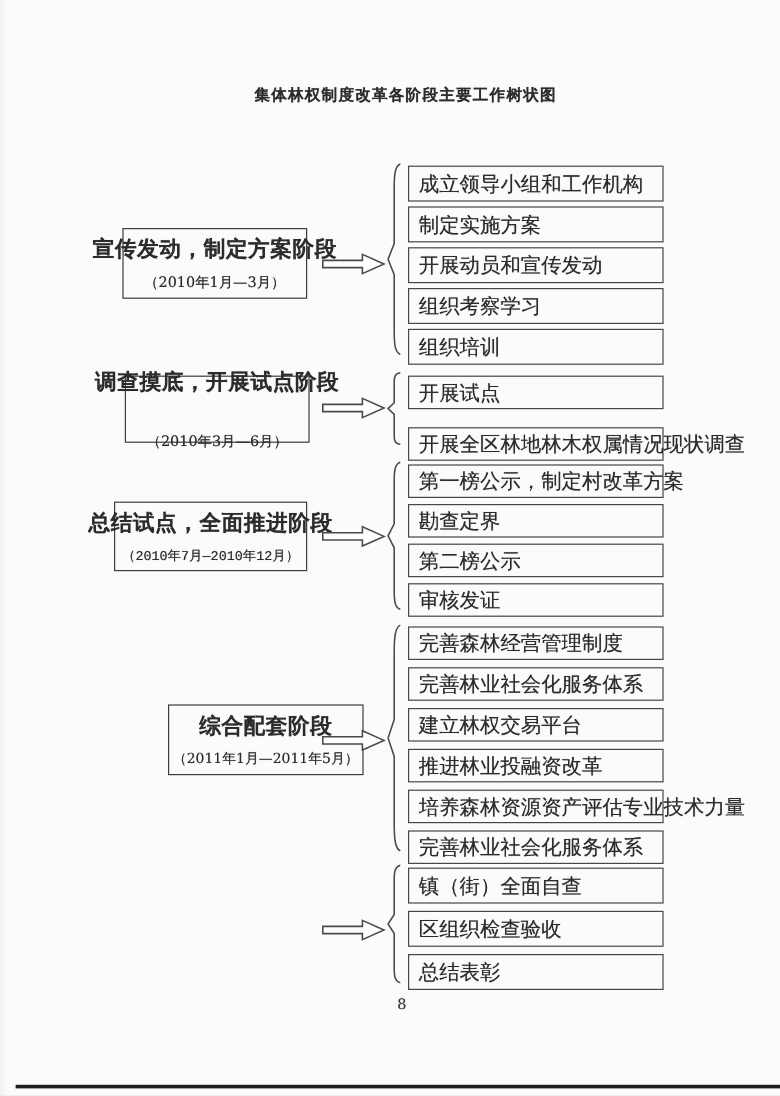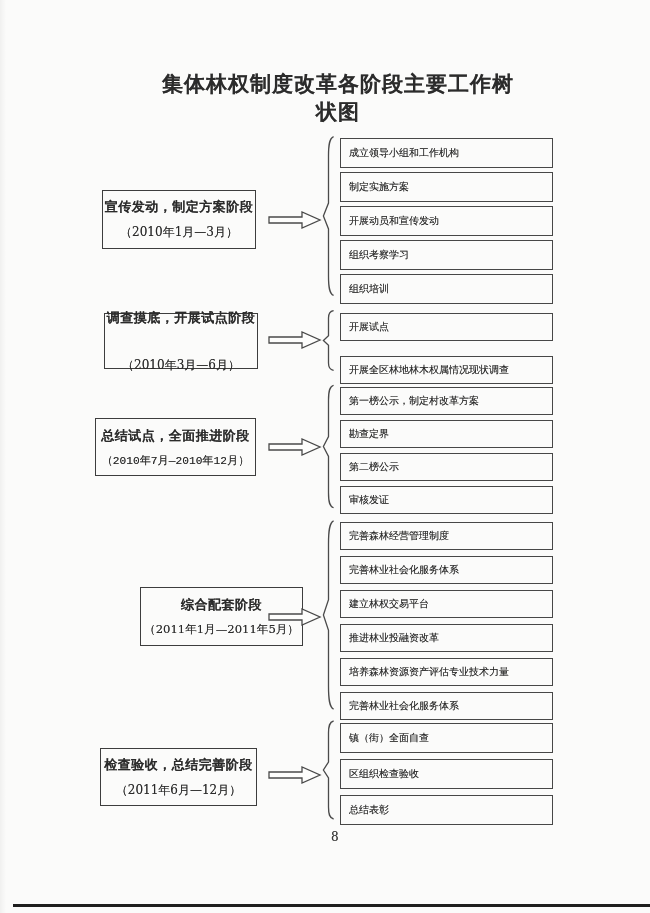--- a/index.html
+++ b/index.html
@@ -7,35 +7,35 @@
     position:relative;width:650px;height:913px;margin:0 auto;
     background:#fbfbfa;overflow:hidden;
     font-family:"DejaVu Serif","Liberation Serif",serif;
     color:#2b2b2b;
     text-shadow:0 0 .6px rgba(30,30,30,.55);
   }
   .edge-smudge{position:absolute;left:0;top:0;width:6px;height:913px;
     background:linear-gradient(to right,rgba(0,0,0,.045),rgba(0,0,0,0));}
   .title{
     position:absolute;left:160px;top:70px;width:356px;text-align:center;
-    font-size:21px;font-weight:600;letter-spacing:1px;
+    font-size:13px;font-weight:600;letter-spacing:1px;
   }
   .row{position:absolute;left:0;width:650px;}
   .stage{
     position:absolute;border:1.4px solid #3d3d3d;background:transparent;
     display:flex;flex-direction:column;align-items:center;justify-content:center;gap:8px;
   }
-  .stage-label{font-size:13px;font-weight:600;letter-spacing:.5px;white-space:nowrap;}
+  .stage-label{font-size:18px;font-weight:600;letter-spacing:.5px;white-space:nowrap;}
   .stage-date{font-size:12px;white-space:nowrap;}
   .arrow{position:absolute;left:268px;width:54px;height:20px;}
   .brace{position:absolute;left:320px;width:17px;top:-3px;}
   .tasks{position:absolute;left:340px;top:0;width:213px;display:flex;flex-direction:column;}
   .task{
     border:1.2px solid #474747;display:flex;align-items:center;
-    padding-left:8px;font-size:10px;letter-spacing:0;white-space:nowrap;
+    padding-left:8px;font-size:17px;letter-spacing:0;white-space:nowrap;
   }
   
   .r1{top:138px;height:156px;} .r1 .tasks{gap:4px;} .r1 .task{height:28px;}
   .r1 .stage{left:102px;top:52px;width:152px;height:57px;}
   .r1 .arrow{top:72px;} .r1 .brace{height:162px;}
   
   .r2{top:313px;height:55px;} .r2 .tasks{gap:15px;} .r2 .task{height:26px;}
   .r2 .stage{left:104px;top:0px;width:152px;height:54px;gap:30px;}
   .r2 .arrow{top:17px;} .r2 .brace{height:61px;}
   
@@ -171,24 +171,20 @@
       <div class="task">
           <span>培养森林资源资产评估专业技术力量</span>
         </div>
       <div class="task">
           <span>完善林业社会化服务体系</span>
         </div>
     </div>
   </div>
 
   <div class="row r5">
-    <div class="stage">
-      <div class="stage-label">检查验收，总结完善阶段</div>
-      <div class="stage-date">（2011年6月—12月）</div>
-    </div>
     <svg class="arrow" viewBox="0 0 54 20" preserveAspectRatio="none">
         <polygon points="1,7 34,7 34,2 52,10 34,18 34,13 1,13"></polygon>
       </svg>
     <svg class="brace" viewBox="0 0 20 100" preserveAspectRatio="none">
         <path d="M16 1 C11 2 10 6 10 13 L10 42 L4 50 L10 58 L10 87 C10 94 11 98 16 99" vector-effect="non-scaling-stroke"></path>
       </svg>
     <div class="tasks">
       <div class="task">
           <span>镇（街）全面自查</span>
         </div>

